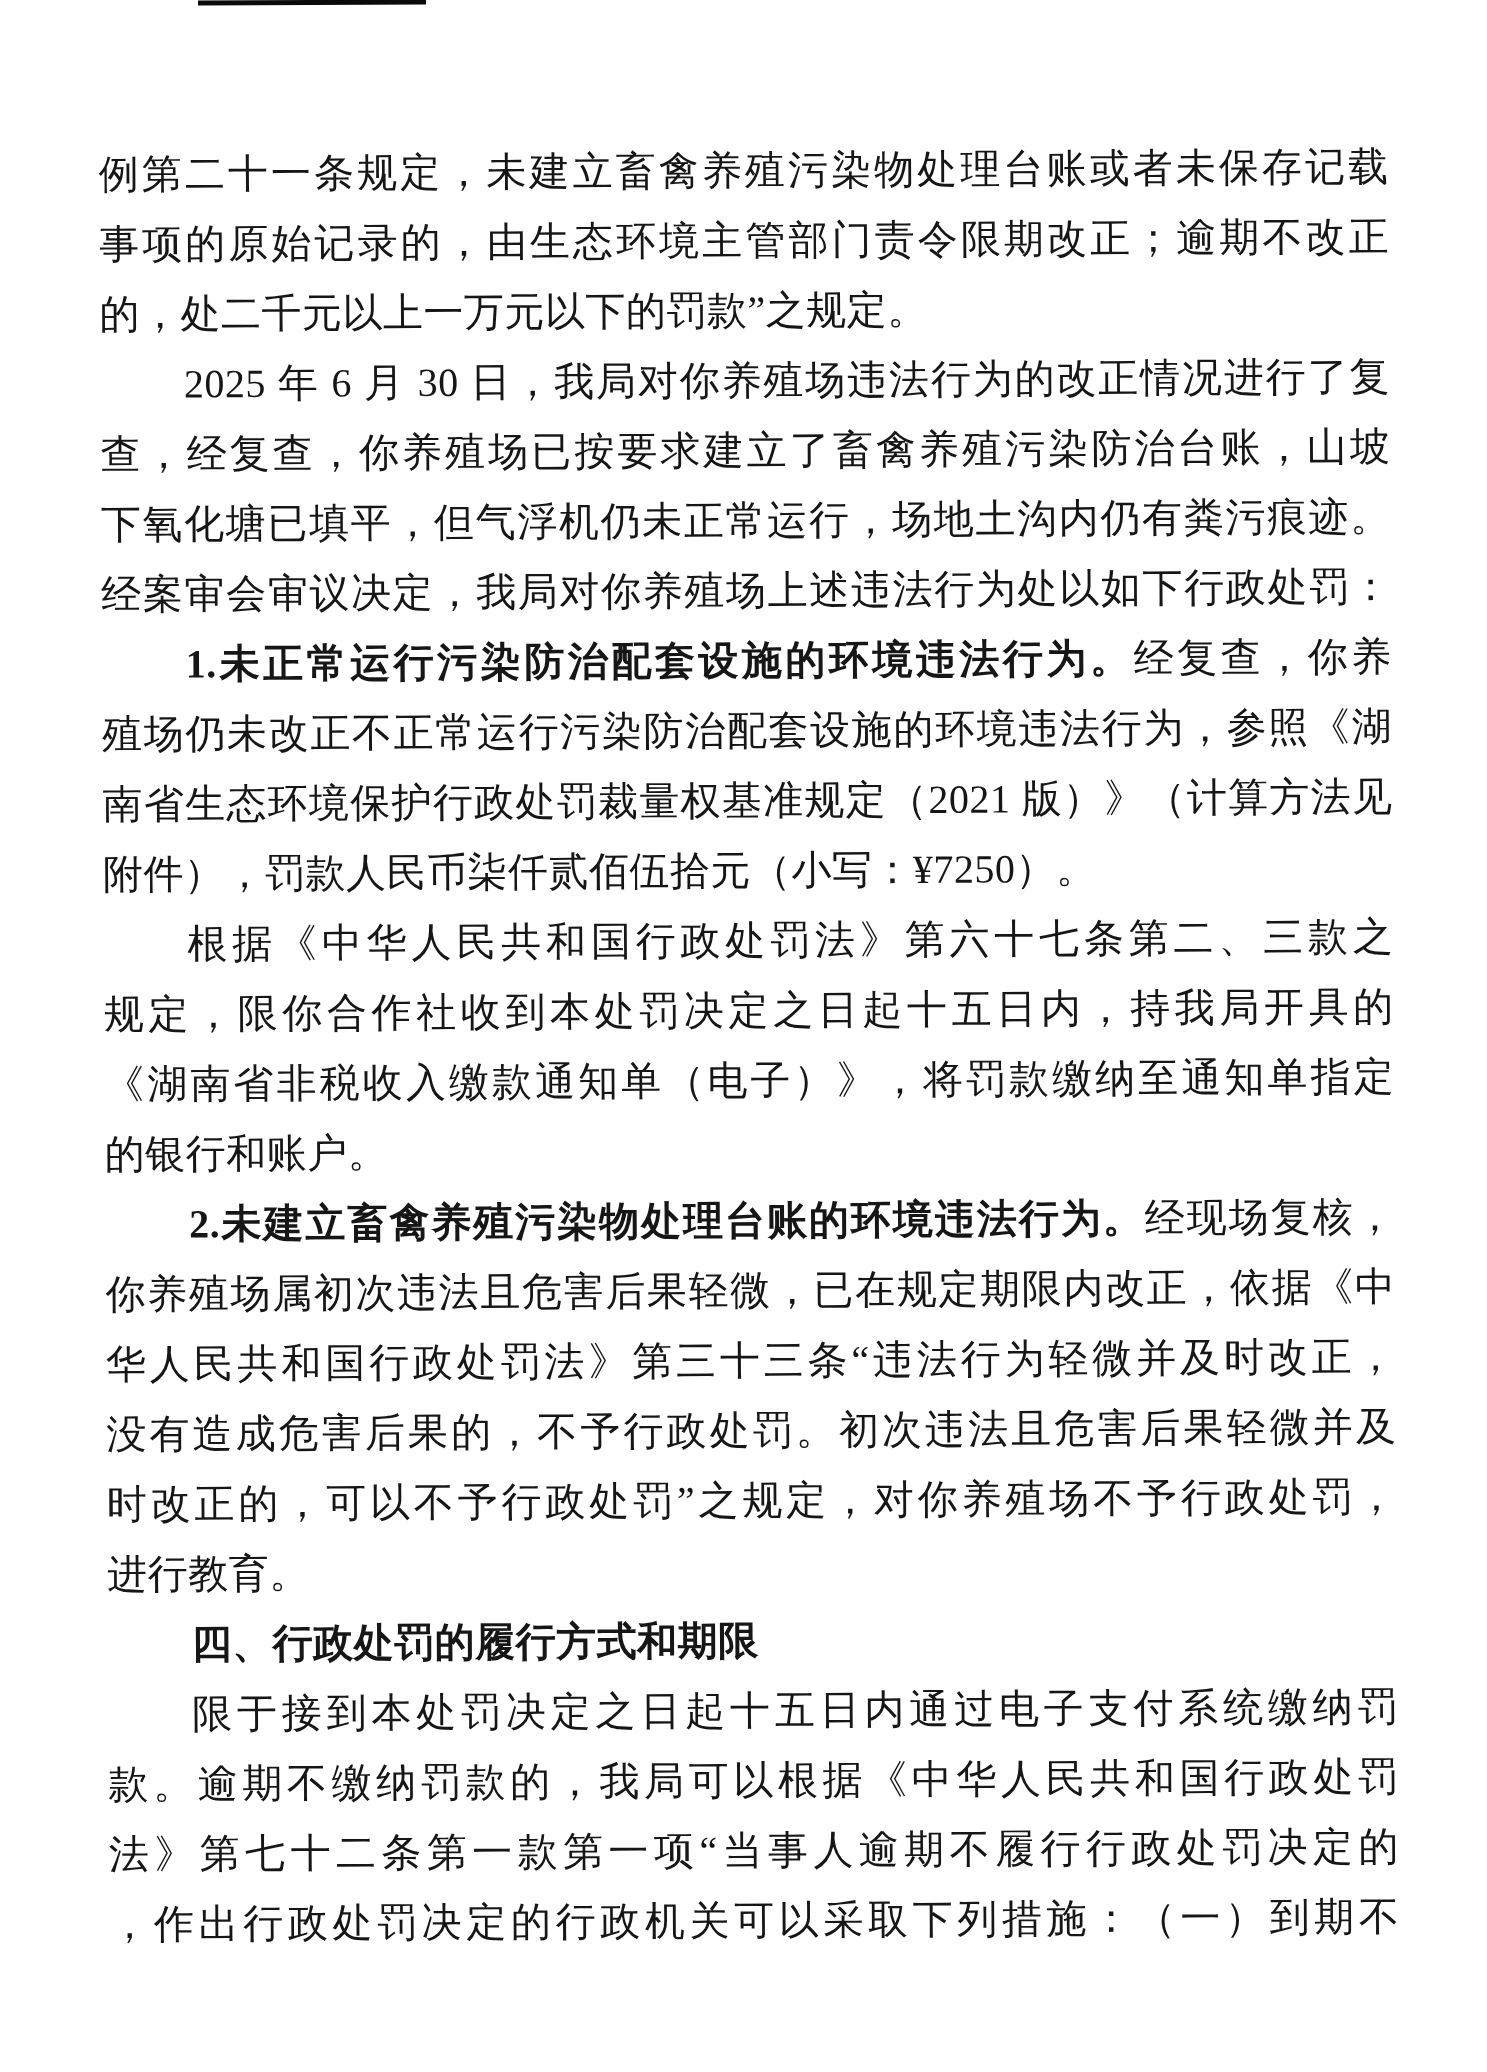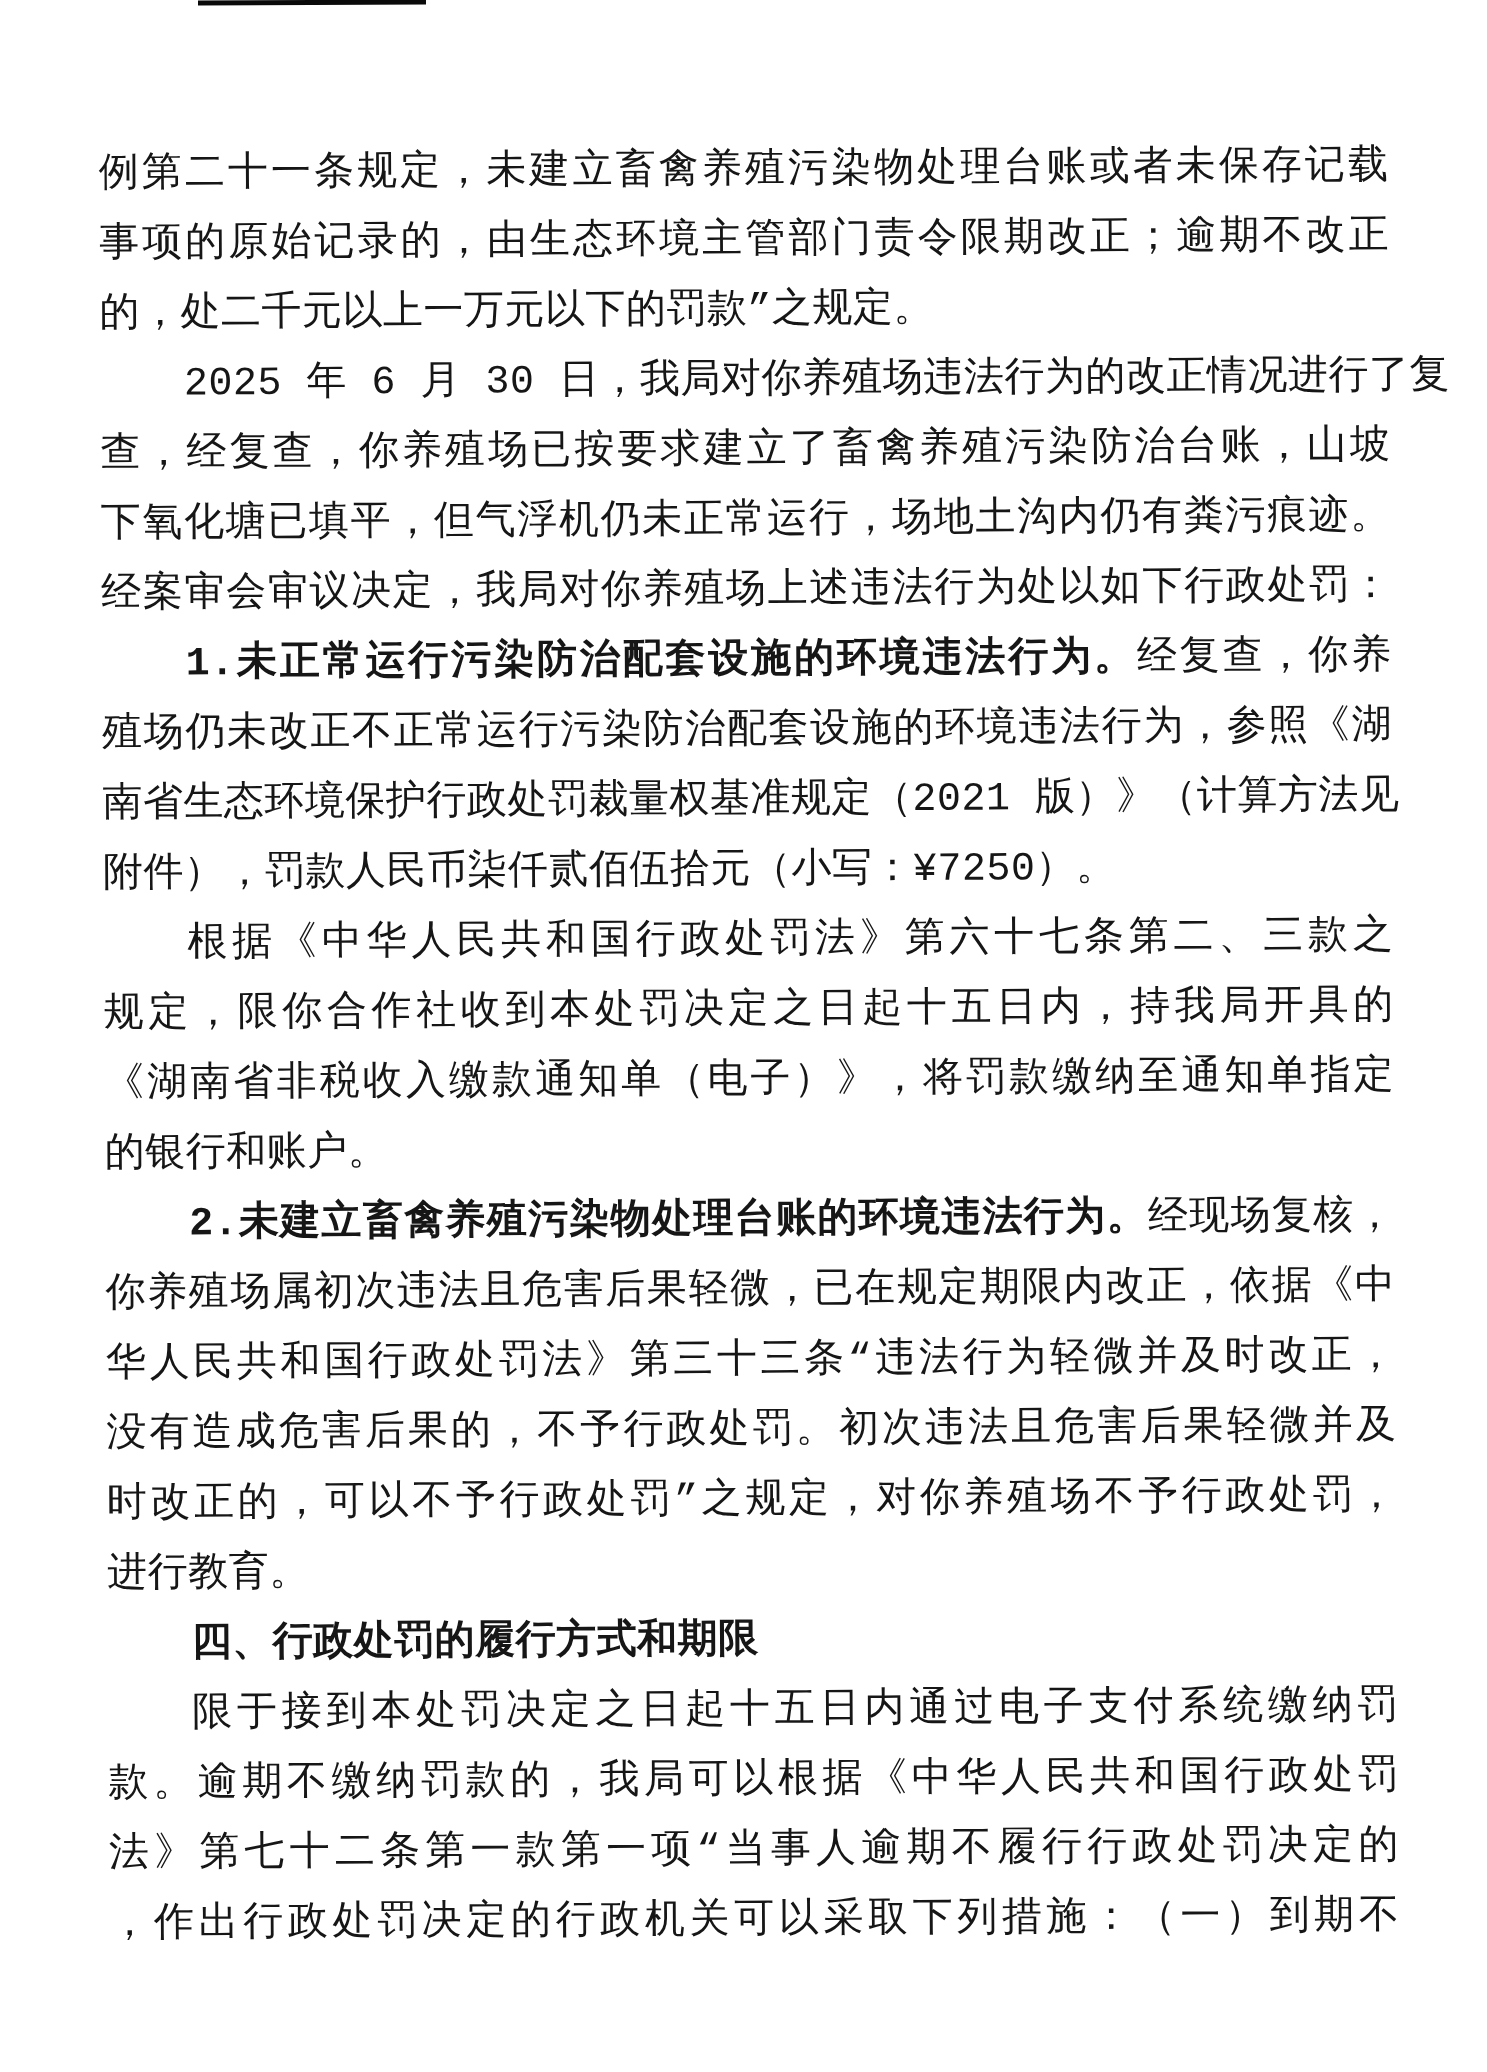--- a/index.html
+++ b/index.html
@@ -8,21 +8,21 @@
     background: #ffffff;
     width: 1487px;
     height: 2072px;
     overflow: hidden;
   }
   .page {
     position: relative;
     width: 1487px;
     height: 1580px;
     background: #ffffff;
-    font-family: Liberation Mono, monospace;
+    font-family: Liberation Serif, serif;
     color: #161616;
   }
   
   .scan-artifact {
     position: absolute;
     left: 198px;
     top: 0;
     width: 228px;
     height: 5px;
     background: #0a0a0a;

